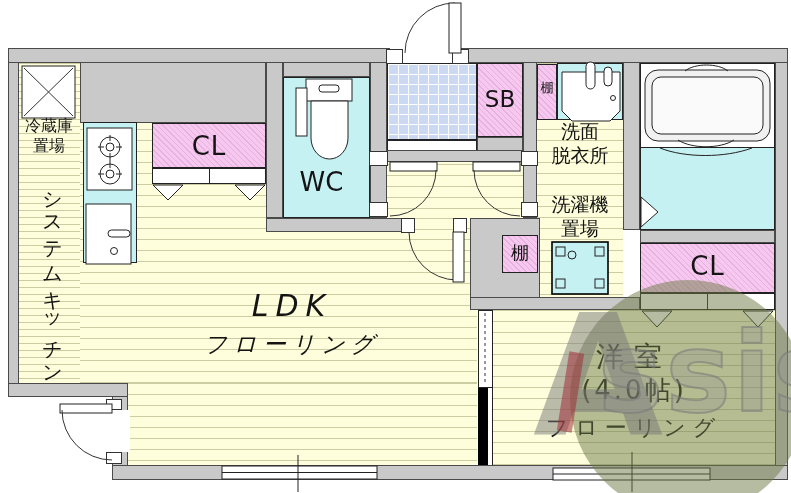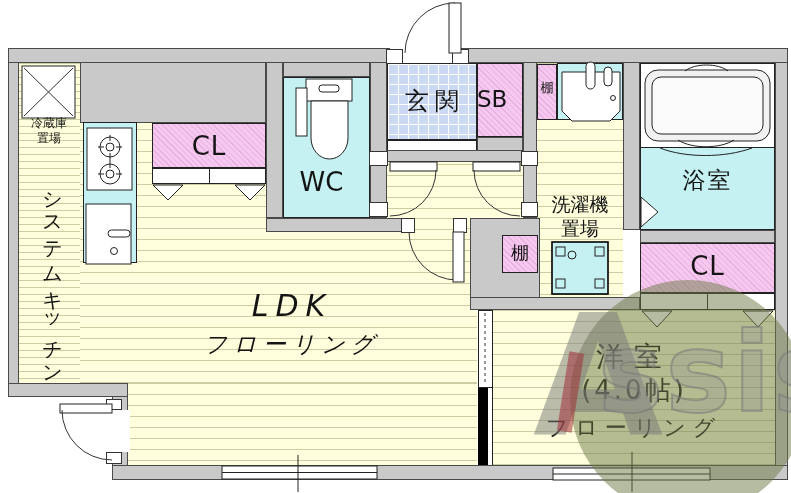--- a/index.html
+++ b/index.html
@@ -201,36 +201,38 @@
       <line x1="222" y1="472.5" x2="377" y2="472.5" stroke="#222"></line>
       <line x1="298" y1="455" x2="298" y2="492" stroke="#222"></line>
     </g>
     <g>
       <rect x="553" y="468" width="157" height="12" fill="#fff" stroke="#222"></rect>
       <line x1="553" y1="474" x2="710" y2="474" stroke="#222"></line>
       <line x1="632" y1="452" x2="632" y2="492" stroke="#222"></line>
     </g>
   </svg>
 
-  <div class="lbl" style="left:16px;top:116px;width:66px;font-size:12px;">
+  <div class="lbl" style="left:16px;top:116px;width:66px;font-size:16px;">
     <span>冷蔵庫</span><br>
     <span>置場</span>
   </div>
   <div class="lbl" style="left:40px;top:166px;height:222px;font-size:20px;writing-mode:vertical-rl;text-orientation:upright;letter-spacing:2px;">システムキッチン</div>
   <div class="lbl" style="left:152px;top:130px;width:114px;font-size:26px;letter-spacing:1px;">CL</div>
   <div class="lbl" style="left:283px;top:166px;width:77px;font-size:26px;">WC</div>
-  <div class="lbl" style="left:387px;top:86px;width:90px;font-size:24px;letter-spacing:6px;text-indent:6px;">玄関</div>
-  <div class="lbl" style="left:477px;top:85px;width:24px;font-size:23px;">SB</div>
+  <div class="lbl" style="left:477px;top:85px;width:46px;font-size:23px;">SB</div>
   <div class="lbl" style="left:537px;top:80px;width:20px;font-size:13px;">棚</div>
+  <div class="lbl" style="left:535px;top:120px;width:90px;font-size:19px;">
+    <span>洗面</span><br>
+    <span>脱衣所</span>
+  </div>
   <div class="lbl" style="left:535px;top:193px;width:90px;font-size:19px;">
     <span>洗濯機</span><br>
     <span>置場</span>
   </div>
   <div class="lbl" style="left:502px;top:242px;width:36px;font-size:18px;">棚</div>
-  <div class="lbl" style="left:640px;top:166px;width:135px;font-size:23px;letter-spacing:2px;">浴室</div>
   <div class="lbl" style="left:640px;top:250px;width:135px;font-size:26px;letter-spacing:1px;">CL</div>
 
   <div class="lbl" style="left:177px;top:287px;width:230px;font-style:italic;">
     <div style="font-size:30px;letter-spacing:7px;">LDK</div>
     <div style="font-size:23px;letter-spacing:6px;margin-top:5px;">フローリング</div>
   </div>
   <div class="lbl" style="left:517px;top:339px;width:234px;">
     <div style="font-size:28px;letter-spacing:10px;">洋室</div>
     <div style="font-size:26px;letter-spacing:3px;margin-top:0;">(4.0帖)</div>
     <div style="font-size:22px;letter-spacing:7px;margin-top:7px;">フローリング</div>

